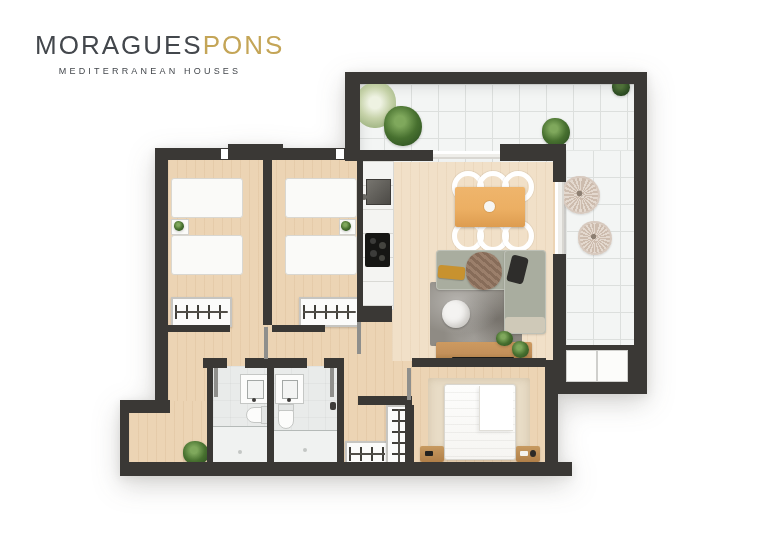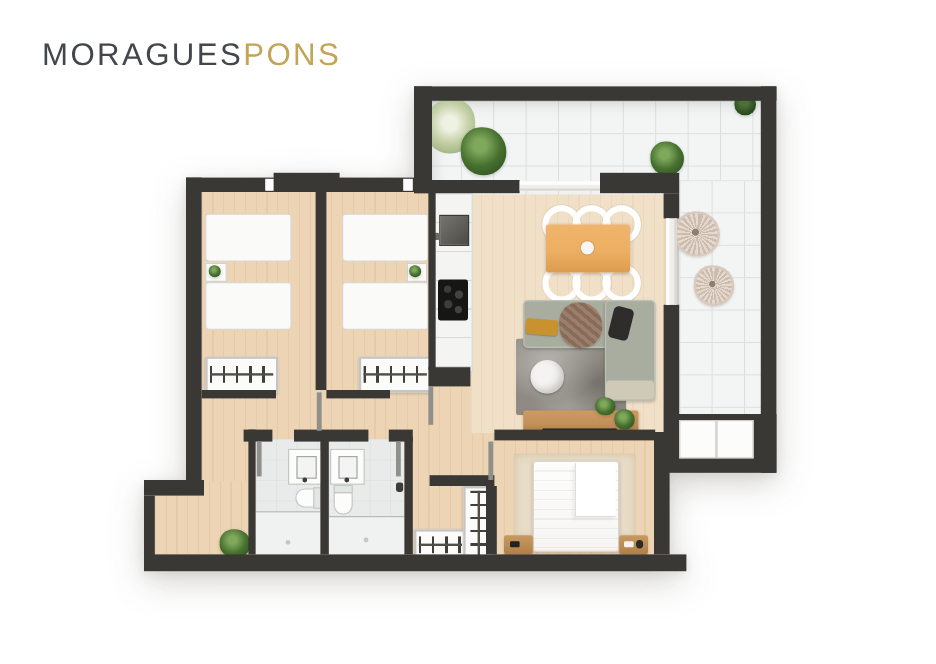--- a/index.html
+++ b/index.html
@@ -70,20 +70,21 @@
       background-image:repeating-linear-gradient(180deg, rgba(0,0,0,0) 0 23px, #d9d9d5 23px 24px);}
   .fixture{position:absolute;z-index:11;background:var(--fixture,#fcfcfb);border:1px solid #c5c7c5;}
 </style>
 </head>
 <body>
 
 <div class="canvas">
 
   <div class="logo">
     <div class="logo-line"><span class="logo-primary">MORAGUES</span><span class="logo-accent">PONS</span></div>
+    <div class="logo-tagline">MEDITERRANEAN HOUSES</div>
   </div>
 
   <div class="plan">
 
     <div class="floor-wood" style="left:168px;top:160px;width:389px;height:302px;"></div>
     <div class="floor-wood" style="left:129px;top:401px;width:80px;height:61px;"></div>
     <div class="floor-wood-light" style="left:392px;top:160px;width:161px;height:201px;"></div>
     <div class="floor-tile" style="left:357px;top:84px;width:278px;height:78px;box-shadow:inset 10px 0 14px -8px rgba(0,0,0,.16), inset 0 10px 14px -8px rgba(0,0,0,.12);"></div>
     <div class="floor-tile" style="left:566px;top:150px;width:69px;height:202px;box-shadow:inset 0 0 0 1px #e3e6e4;"></div>
     <div class="floor-bath" style="left:213px;top:366px;width:54px;height:96px;"></div>

